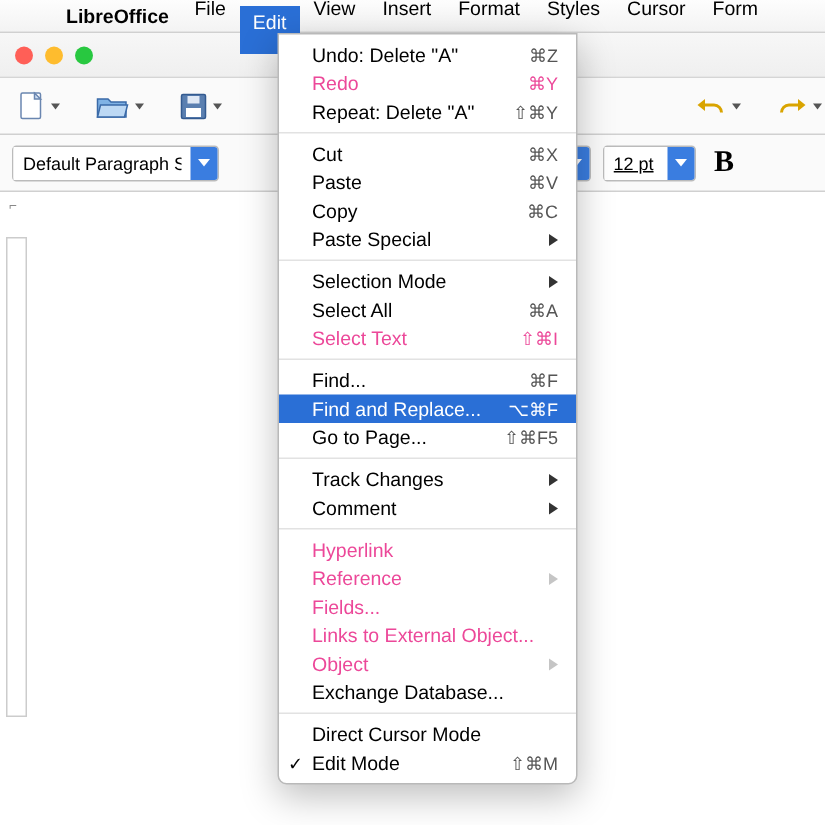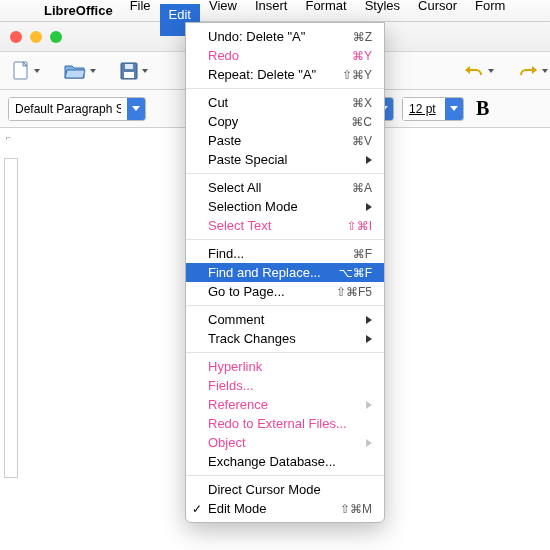--- a/index.html
+++ b/index.html
@@ -166,79 +166,79 @@
     <div class="drow">
       <span class="lbl">Repeat: Delete "A"</span>
       <span class="sc">⇧⌘Y</span>
     </div>
     <div class="dsep"></div>
     <div class="drow">
       <span class="lbl">Cut</span>
       <span class="sc">⌘X</span>
     </div>
     <div class="drow">
+      <span class="lbl">Paste</span>
+      <span class="sc">⌘V</span>
+    </div>
+    <div class="drow">
       <span class="lbl">Copy</span>
       <span class="sc">⌘C</span>
     </div>
     <div class="drow">
-      <span class="lbl">Paste</span>
-      <span class="sc">⌘V</span>
-    </div>
-    <div class="drow">
       <span class="lbl">Paste Special</span>
       <span class="arrow"></span>
     </div>
     <div class="dsep"></div>
+    <div class="drow">
+      <span class="lbl">Selection Mode</span>
+      <span class="arrow"></span>
+    </div>
     <div class="drow">
       <span class="lbl">Select All</span>
       <span class="sc">⌘A</span>
-    </div>
-    <div class="drow">
-      <span class="lbl">Selection Mode</span>
-      <span class="arrow"></span>
     </div>
     <div class="drow disabled">
       <span class="lbl">Select Text</span>
       <span class="sc">⇧⌘I</span>
     </div>
     <div class="dsep"></div>
     <div class="drow">
       <span class="lbl">Find...</span>
       <span class="sc">⌘F</span>
     </div>
     <div class="drow hl">
       <span class="lbl">Find and Replace...</span>
       <span class="sc">⌥⌘F</span>
     </div>
     <div class="drow">
       <span class="lbl">Go to Page...</span>
       <span class="sc">⇧⌘F5</span>
     </div>
     <div class="dsep"></div>
     <div class="drow">
+      <span class="lbl">Track Changes</span>
+      <span class="arrow"></span>
+    </div>
+    <div class="drow">
       <span class="lbl">Comment</span>
       <span class="arrow"></span>
     </div>
-    <div class="drow">
-      <span class="lbl">Track Changes</span>
-      <span class="arrow"></span>
-    </div>
     <div class="dsep"></div>
     <div class="drow disabled">
       <span class="lbl">Hyperlink</span>
     </div>
     <div class="drow disabled">
+      <span class="lbl">Reference</span>
+      <span class="arrow"></span>
+    </div>
+    <div class="drow disabled">
       <span class="lbl">Fields...</span>
     </div>
     <div class="drow disabled">
-      <span class="lbl">Reference</span>
-      <span class="arrow"></span>
-    </div>
-    <div class="drow disabled">
-      <span class="lbl">Redo to External Files...</span>
+      <span class="lbl">Links to External Object...</span>
     </div>
     <div class="drow disabled">
       <span class="lbl">Object</span>
       <span class="arrow"></span>
     </div>
     <div class="drow">
       <span class="lbl">Exchange Database...</span>
     </div>
     <div class="dsep"></div>
     <div class="drow">

